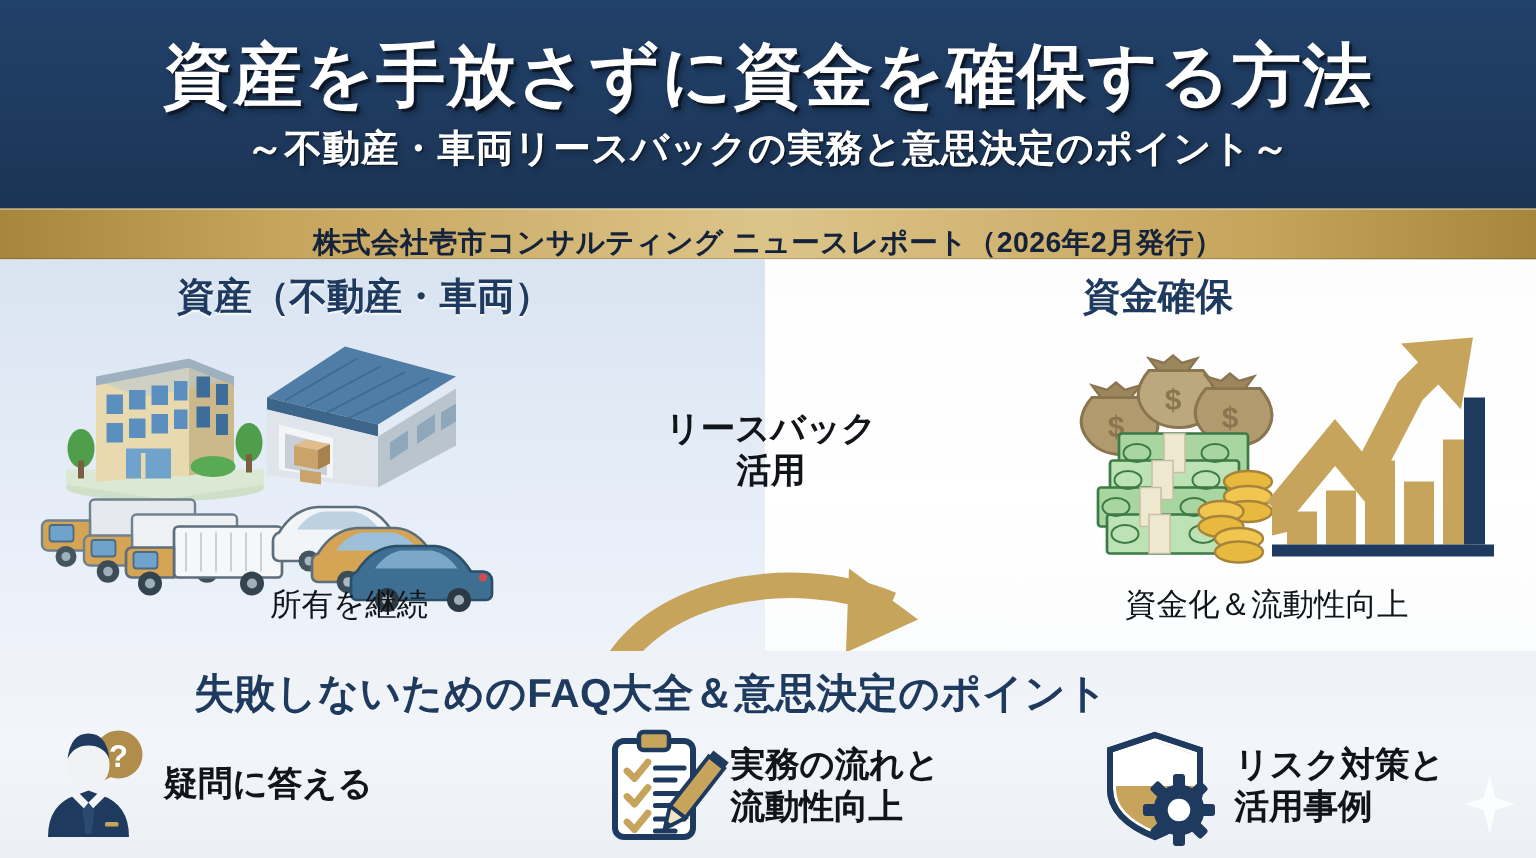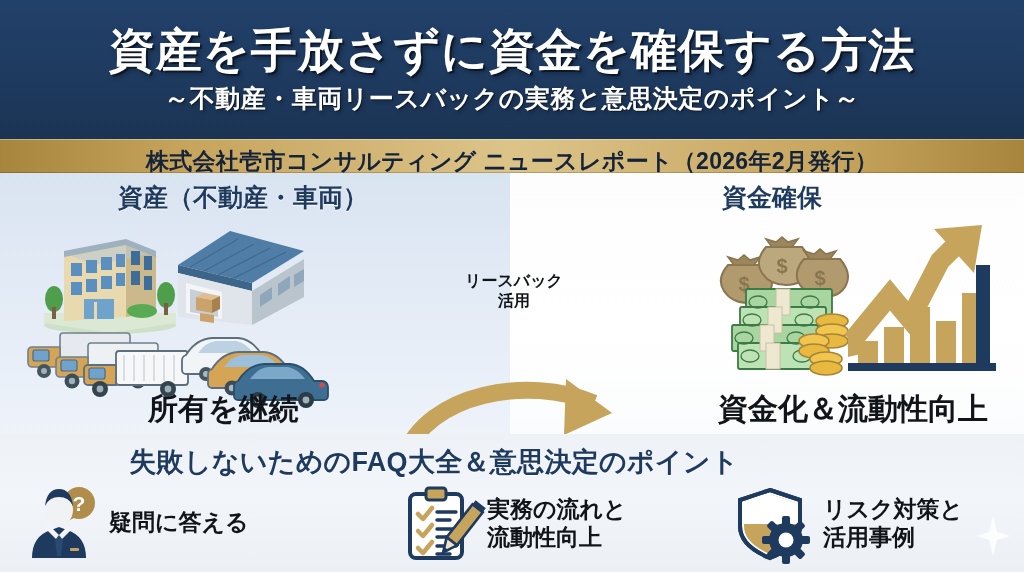--- a/index.html
+++ b/index.html
@@ -29,42 +29,42 @@
   }
 
   
   .goldband{
     position:absolute;left:0;top:139px;width:1024px;height:34px;
     background:linear-gradient(90deg,#a8853c 0%,#c6a45c 18%,#dcc489 50%,#c6a45c 82%,#a8853c 100%);
     display:flex;align-items:center;justify-content:center;
     box-shadow:inset 0 1px 0 rgba(255,255,255,.35), inset 0 -1px 0 rgba(0,0,0,.18);
   }
   .goldband-text{
-    font-size:23px;font-weight:bold;color:#14233a;white-space:nowrap;letter-spacing:.3px;margin-top:11px;
+    font-size:19px;font-weight:bold;color:#14233a;white-space:nowrap;letter-spacing:.3px;margin-top:11px;
   }
 
   
   .mid{
     position:absolute;left:0;top:173px;width:822px;height:261px;
     background:linear-gradient(90deg,#dde7f3 0%,#e2ebf5 40%,#e9f0f8 48%,#fbfcfd 52%,#fdfdfd 100%);
   }
   .mid-left-bg{position:absolute;left:0;top:0;width:510px;height:261px;
     background:linear-gradient(180deg,#d9e4f1 0%,#e6edf7 60%,#eef3fa 100%);}
   .mid-right-bg{position:absolute;left:510px;top:0;width:514px;height:261px;
     background:linear-gradient(180deg,#fdfdfd 0%,#ffffff 60%,#fbfcfd 100%);}
 
   .head-label{
     position:absolute;font-size:25px;font-weight:bold;color:#1e3a5f;white-space:nowrap;
     text-shadow:0 1px 1px rgba(255,255,255,.8);
   }
   .foot-label{
-    position:absolute;font-size:30px;font-weight:bold;color:#111418;white-space:nowrap;
+    position:absolute;font-size:21px;font-weight:normal;color:#111418;white-space:nowrap;margin-left:32px;
   }
   .cycle-label{
-    position:absolute;font-size:16px;font-weight:bold;color:#111418;
+    position:absolute;font-size:23px;font-weight:bold;color:#111418;
     text-align:center;line-height:1.22;white-space:nowrap;
   }
 
   
   .bottom{
     position:absolute;left:0;top:434px;width:1024px;height:138px;
     background:linear-gradient(180deg,#eef2f7 0%,#f2f5f9 45%,#eceff4 100%);
   }
   .faq-title{
     position:absolute;left:0;top:10px;width:868px;text-align:center;

